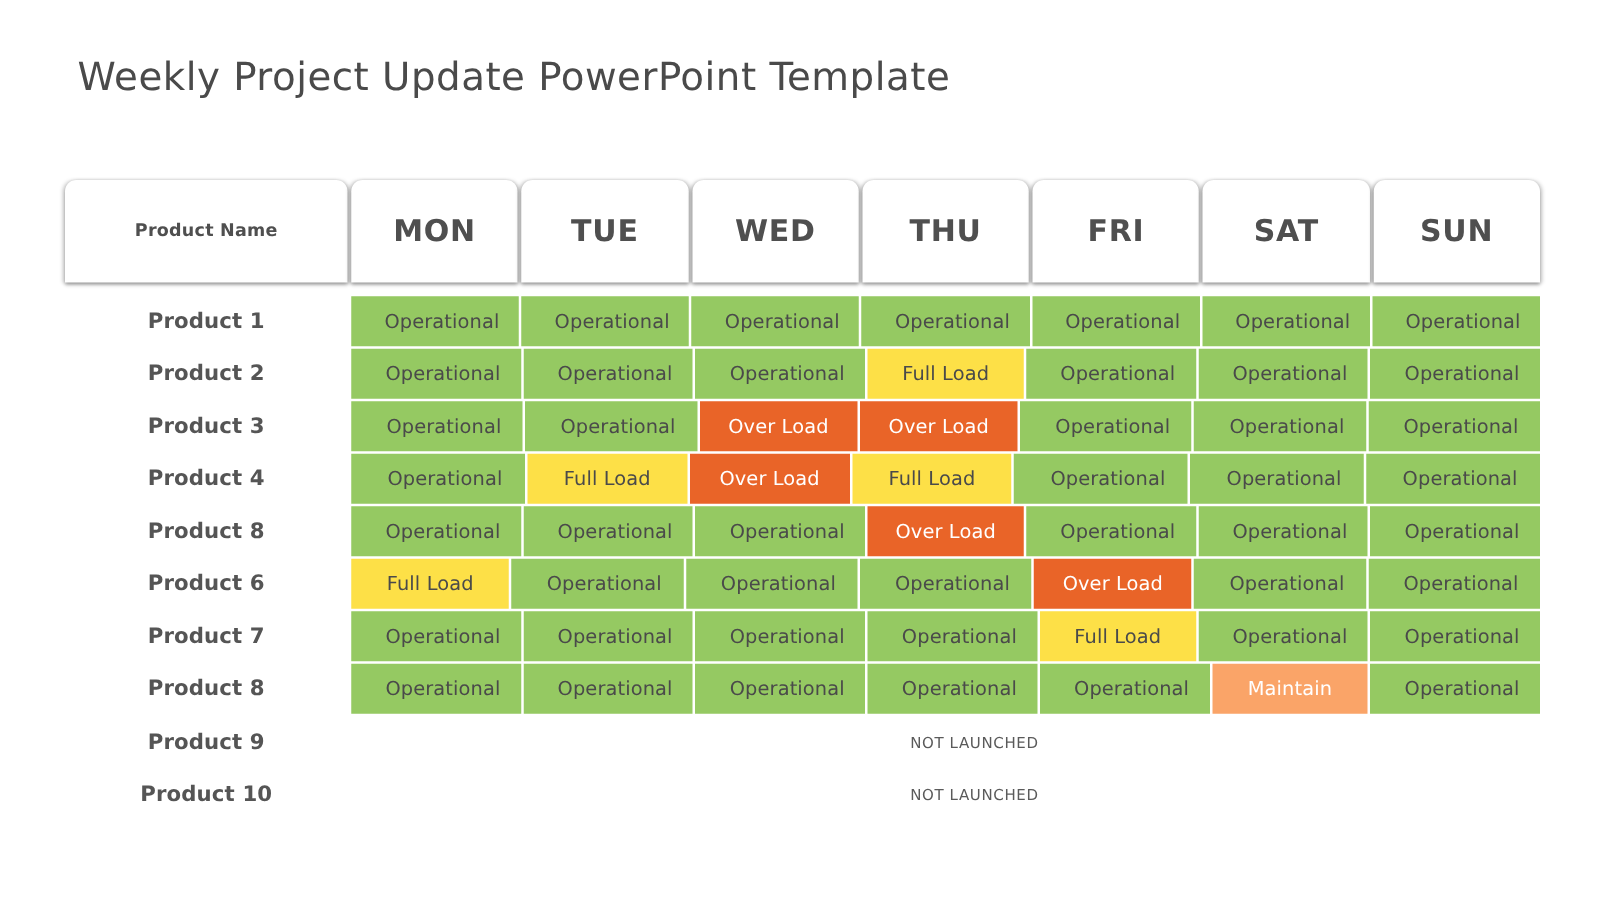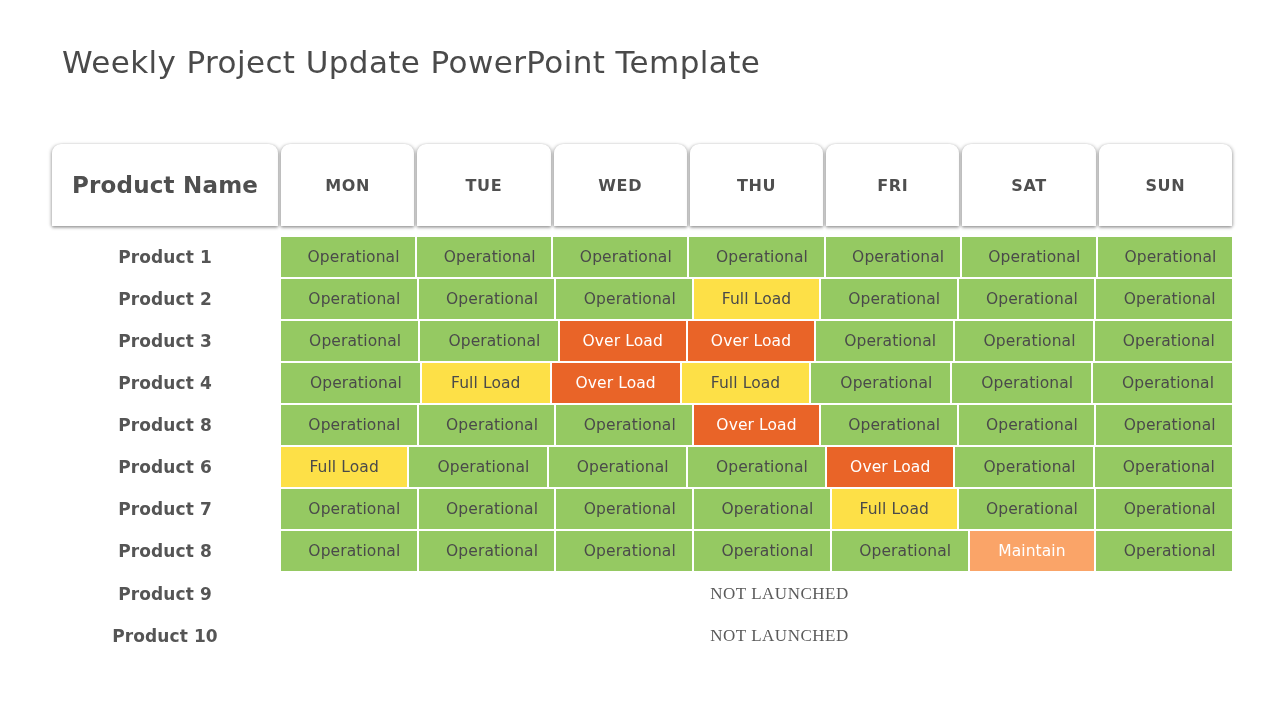--- a/index.html
+++ b/index.html
@@ -50,32 +50,32 @@
   }
   .head-cell {
     background: #ffffff;
     border-radius: 9px 9px 0 0;
     box-shadow: 0 2px 3px rgba(0,0,0,0.30),
                 -2px 0 3px rgba(0,0,0,0.13),
                 2px 0 3px rgba(0,0,0,0.13);
     display: flex;
     align-items: center;
     justify-content: center;
-    font-size: 16px;
+    font-size: 24px;
     font-weight: bold;
     color: #4f4f4f;
     letter-spacing: 0.6px;
     position: relative;
     box-sizing: border-box;
   }
   .head-cell.name-col {
     width: 226px;
     flex: 0 0 226px;
     margin-right: 3px;
-    font-size: 23px;
+    font-size: 14px;
     letter-spacing: 0.2px;
   }
   .head-cell.day-col {
     flex: 1 1 0;
     margin-right: 3px;
   }
   .head-cell.day-col:last-child { margin-right: 0; }
 
   
   .body-rows {
@@ -120,25 +120,24 @@
 
   
   .data-row.unlaunched { height: 42px; margin-bottom: 0; gap: 44px; }
   .data-row.unlaunched .row-label { font-size: 17px; }
   .nl-spacer { flex: 3 1 0; margin-right: 2px; }
   .nl-text {
     flex: 1 1 0;
     display: flex;
     align-items: center;
     justify-content: center;
-    font-size: 17px;
+    font-size: 12px;
     color: #5a5a5a;
     letter-spacing: 0.5px;
     white-space: nowrap;
-    font-family: Liberation Serif, serif;
   }
   .nl-tail { flex: 3 1 0; }
 </style>
 </head>
 <body>
 
 <div class="slide">
 
   <div class="slide-title">Weekly Project Update PowerPoint Template</div>
 

